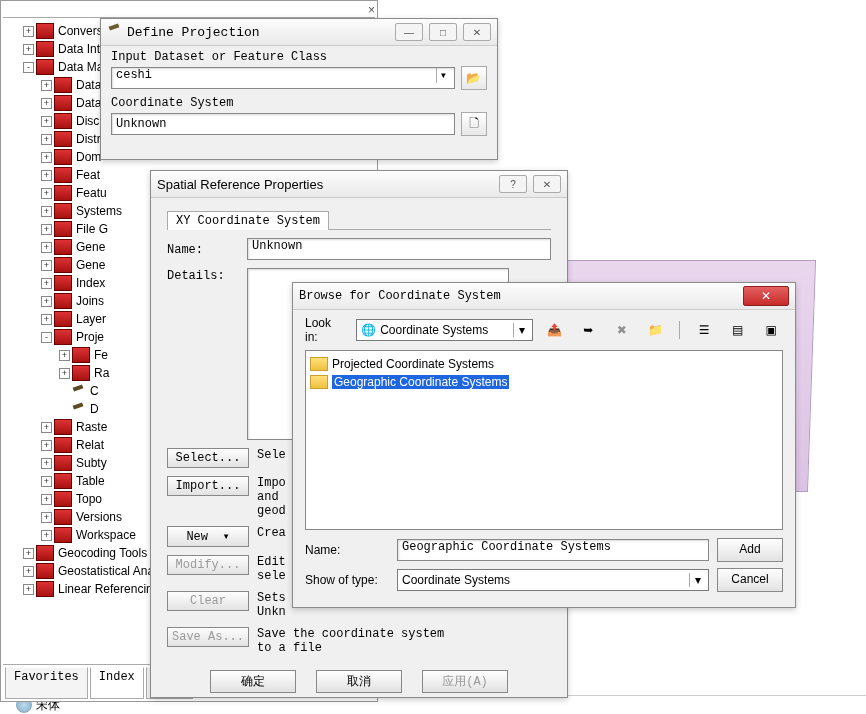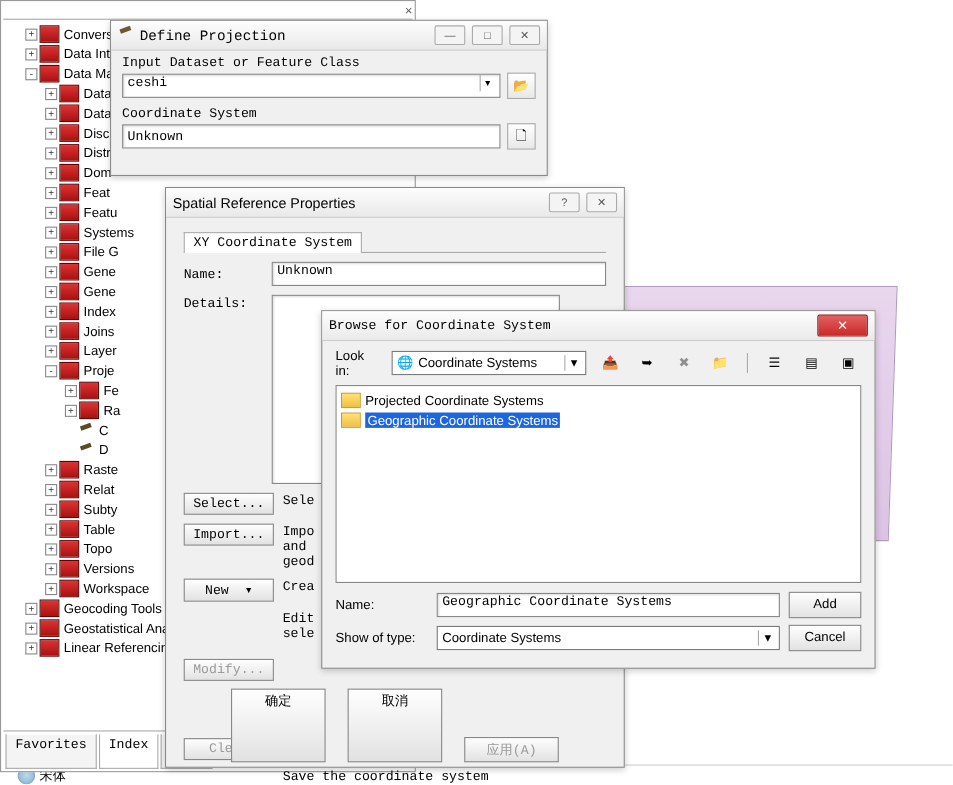--- a/index.html
+++ b/index.html
@@ -127,21 +127,21 @@
   .srp-row .lbl{width:80px;}
   .details-box{
     width:260px;height:170px;border:1px solid #888;background:#fff;
     box-shadow:inset 1px 1px 2px rgba(0,0,0,.15);
   }
   .btn{
     border:1px solid #888; background:linear-gradient(#fefefe,#e2e2e2);
     padding:2px 4px; min-width:72px; text-align:center;
     font-family:"Courier New",monospace;
   }
-  .btn.disabled{color:#9a9a9a;margin-top:44px;}
+  .btn.disabled{color:#9a9a9a;}
   .srp-button-row{display:flex;align-items:flex-start;gap:8px;margin-top:8px;}
   .srp-button-row .desc{font-family:"Courier New",monospace;font-size:12px;}
   .srp-bottom{
     position:absolute;left:0;right:0;bottom:4px;
     display:flex;justify-content:center;gap:20px;
   }
   .srp-bottom .btn{min-width:68px;padding:2px 8px;}
 
   
   .browse { left:292px; top:282px; width:502px; height:324px; z-index:4; }

